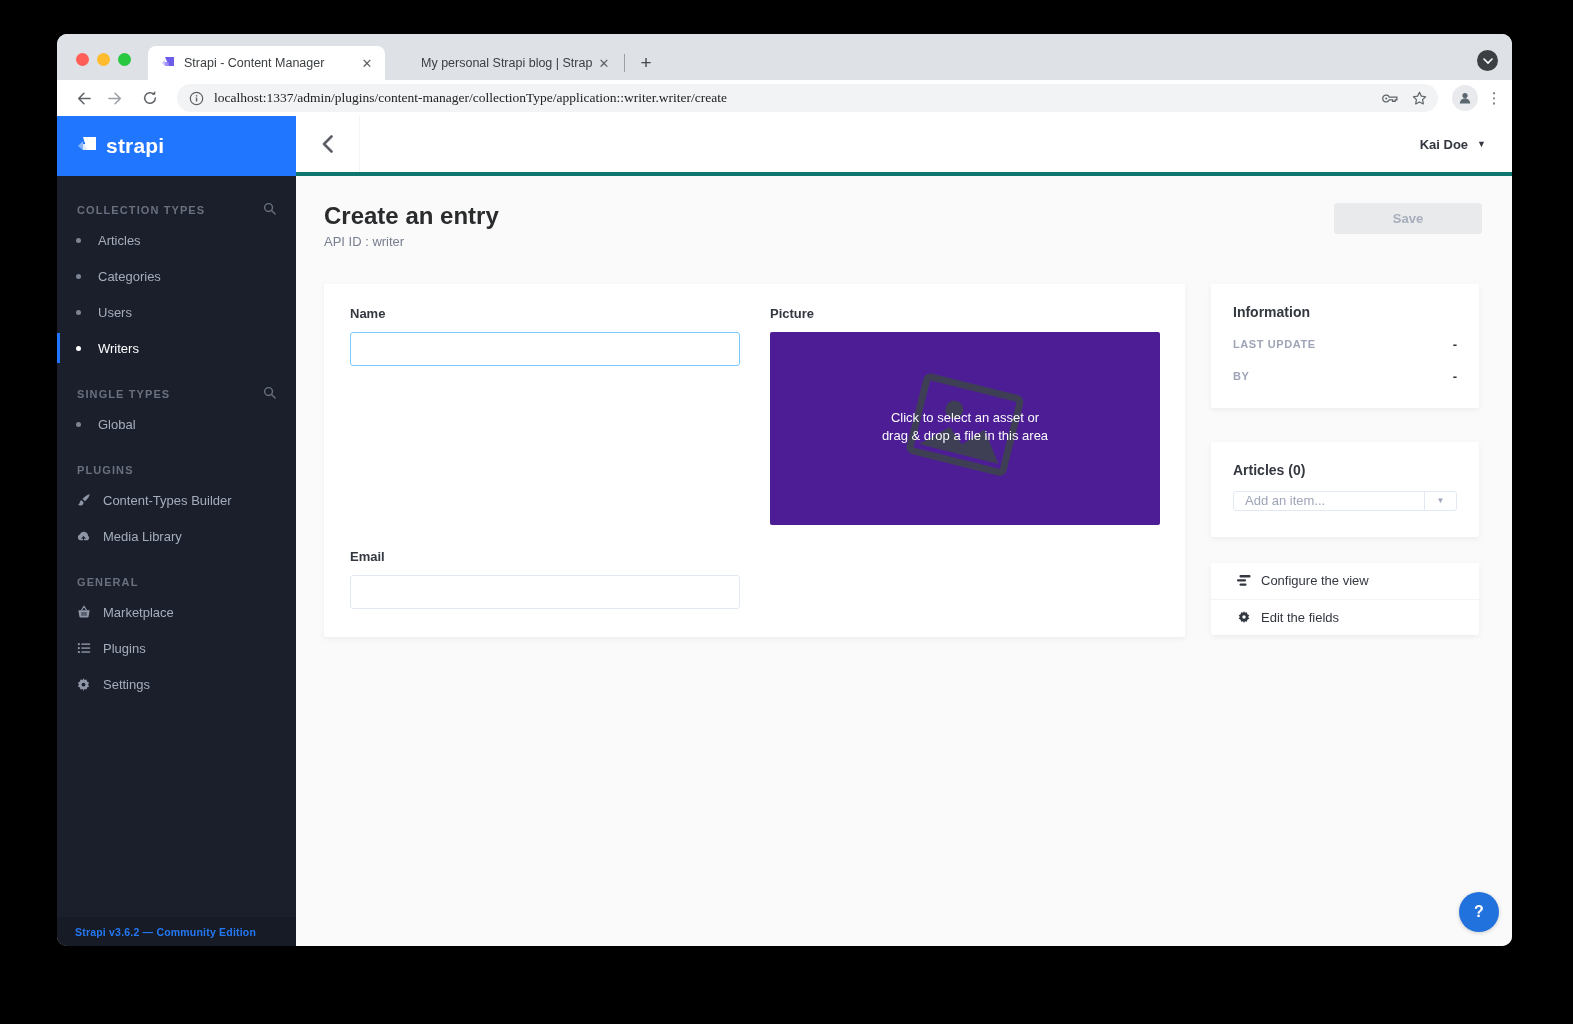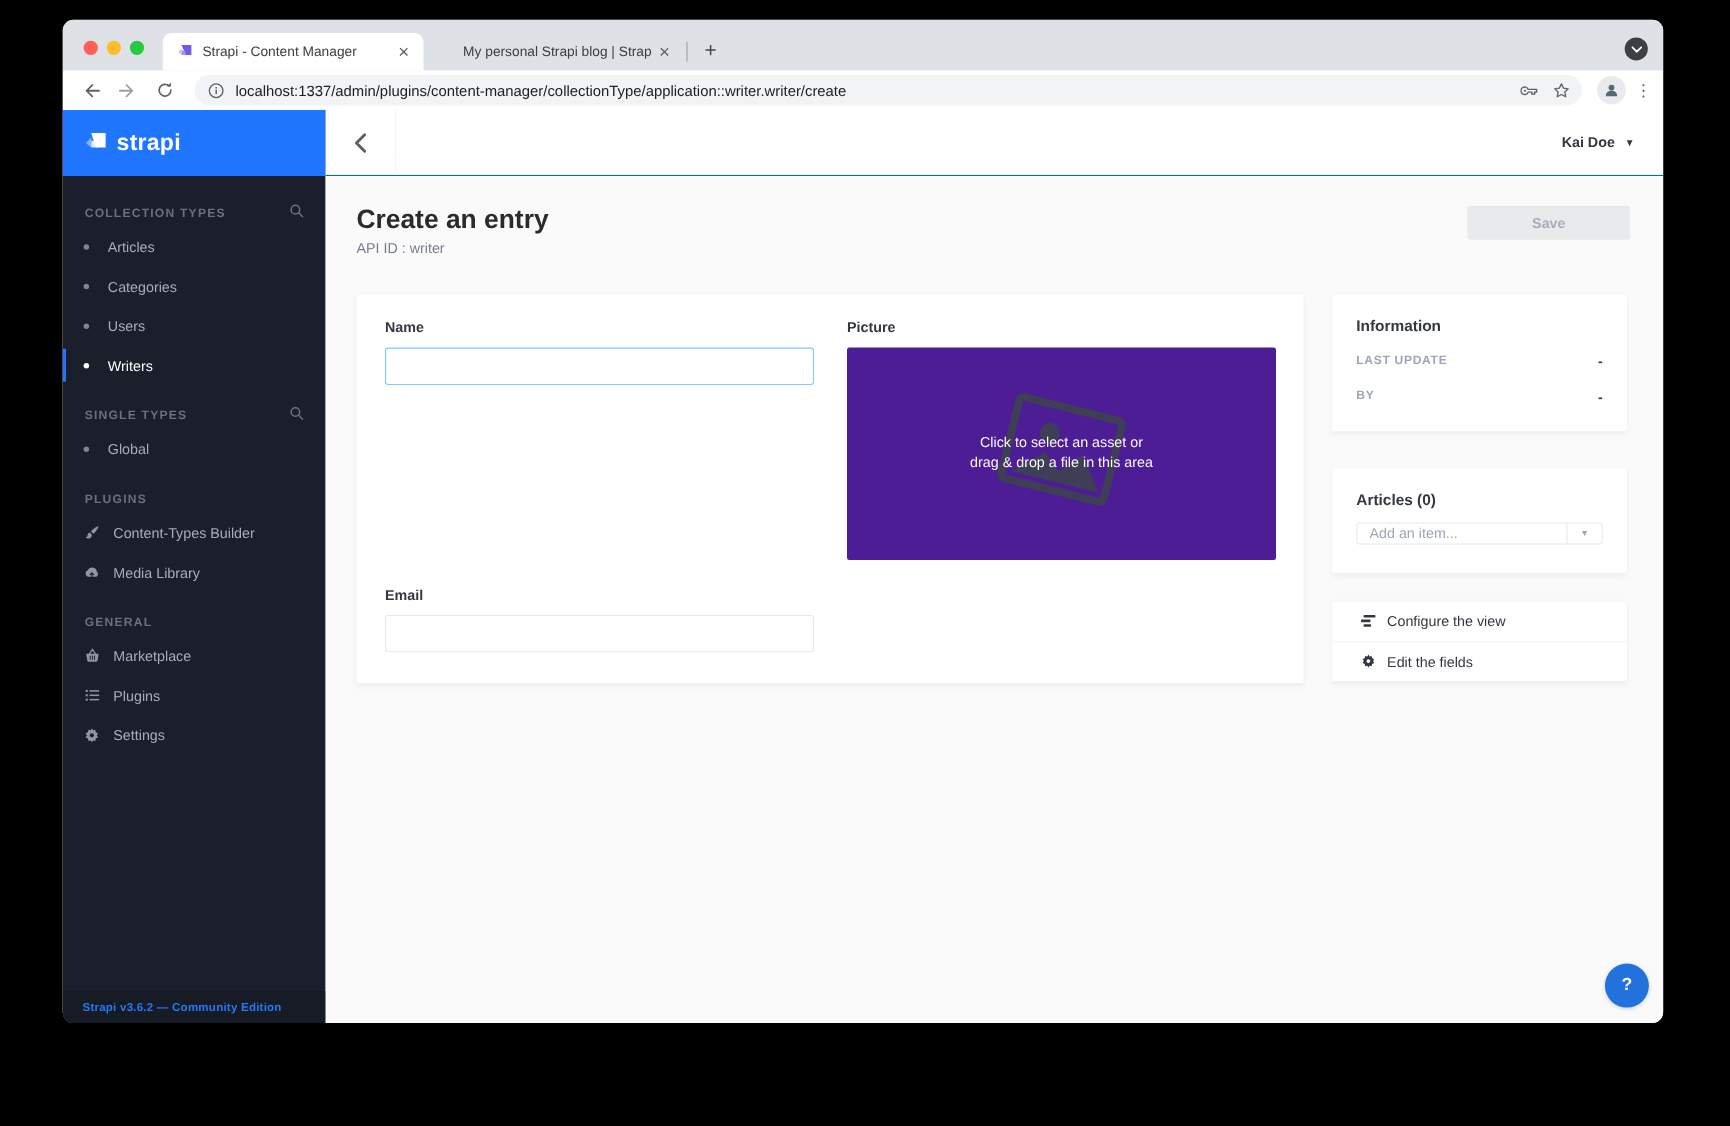--- a/index.html
+++ b/index.html
@@ -1,38 +1,38 @@
 <!DOCTYPE html>
 <html><head>
 <meta charset="utf-8">
 <style>
   * { margin:0; padding:0; box-sizing:border-box; }
   html,body { width:1573px; height:1024px; background:#000; font-family:"Liberation Sans", sans-serif; }
   .stage { position:relative; width:1573px; height:1024px; background:#000; overflow:hidden; }
-  .window { position:absolute; left:57px; top:18px; width:1455px; height:912px; border-radius:10px; overflow:hidden; background:#fff; display:flex; flex-direction:column; }
+  .window { position:absolute; left:57px; top:34px; width:1455px; height:912px; border-radius:10px; overflow:hidden; background:#fff; display:flex; flex-direction:column; }
 
   
   .tabstrip { height:46px; background:#dee1e6; display:flex; align-items:flex-end; position:relative; flex:0 0 auto; }
   .traffic { position:absolute; left:19px; top:19px; display:flex; gap:8px; }
   .traffic span { width:13px; height:13px; border-radius:50%; display:block; }
   .tl-red { background:#ff5f57; } .tl-yellow { background:#febc2e; } .tl-green { background:#28c840; }
   .tabs { margin-left:91px; display:flex; align-items:flex-end; height:100%; }
   .tab { width:237px; height:34px; display:flex; align-items:center; padding:0 10px 0 12px; font-size:12.5px; color:#3c4043; cursor:default; }
   .tab.active { background:#fff; border-radius:8px 8px 0 0; }
   .tab .tab-title { flex:1; overflow:hidden; white-space:nowrap; text-overflow:clip; margin-left:8px; }
   .tab .close-x { width:16px; height:16px; display:flex; align-items:center; justify-content:center; color:#5f6368; font-size:13px; border-radius:50%; }
   .favicon { width:16px; height:16px; flex:0 0 auto; }
   .fav-circle { width:14px; height:14px; border-radius:50%; background:#8c72fa; margin:1px; }
   .tab-sep { width:1px; height:18px; background:#9aa0a6; margin:0 0 8px 2px; }
   .newtab { width:26px; height:26px; margin:0 0 4px 8px; display:flex; align-items:center; justify-content:center; color:#45474a; font-size:19px; border-radius:50%; }
   .tabsearch { position:absolute; right:14px; top:16px; width:21px; height:21px; border-radius:50%; background:#3c4043; display:flex; align-items:center; justify-content:center; }
   .tabsearch svg { width:10px; height:10px; }
 
   
-  .toolbar { height:36px; background:#fff; display:flex; align-items:center; padding:0 8px 0 12px; flex:0 0 auto; }
+  .toolbar { height:36px; background:#fff; display:flex; align-items:center; padding:0 8px 0 12px; flex:0 0 auto;font-family:Liberation Serif, serif; }
   .navbtn { width:26px; height:26px; display:flex; align-items:center; justify-content:center; margin-right:8px; }
   .urlbar { flex:1; height:28px; background:#f1f3f4; border-radius:14px; display:flex; align-items:center; padding:0 10px 0 12px; margin:0 6px; }
   .urlbar .url-text { flex:1; font-size:13.5px; color:#202124; white-space:nowrap; overflow:hidden; margin-left:10px; }
   .url-icons { display:flex; align-items:center; gap:12px; margin-left:8px; }
   .avatar-btn { width:26px; height:26px; border-radius:50%; background:#e8eaed; display:flex; align-items:center; justify-content:center; margin:0 6px 0 8px; }
   .menu-dots { width:20px; display:flex; align-items:center; justify-content:center; color:#5f6368; font-size:15px; letter-spacing:0; }
 
   
   .app { flex:1; display:flex; min-height:0; }
 
@@ -50,21 +50,21 @@
   .nav-item { position:relative; height:36px; display:flex; align-items:center; padding-left:19px; font-size:13px; color:#a5adbd; cursor:pointer; }
   .nav-item .dot { width:5px; height:5px; border-radius:50%; background:#7d8494; margin-right:17px; }
   .nav-item.active { color:#fff; }
   .nav-item.active .dot { background:#fff; }
   .nav-item.active::before { content:""; position:absolute; left:0; top:3px; bottom:3px; width:3px; background:#2176ff; }
   .nav-item .ni-icon { width:15px; height:15px; margin-right:12px; display:flex; align-items:center; justify-content:center; }
   .sidebar-footer { flex:0 0 auto; height:29px; background:#161b25; display:flex; align-items:center; padding-left:18px; font-size:10.5px; color:#2478f4; font-weight:bold; letter-spacing:0.2px; }
 
   
   .main { flex:1; display:flex; flex-direction:column; position:relative; min-width:0; }
-  .main-header { height:60px; background:#fff; border-bottom:1px solid #0f766e; display:flex; align-items:center; flex:0 0 auto; }
+  .main-header { height:60px; background:#fff; border-bottom:4px solid #0f766e; display:flex; align-items:center; flex:0 0 auto; }
   .back-box { width:64px; height:100%; border-right:1px solid #f3f4f6; display:flex; align-items:center; justify-content:center; cursor:pointer; }
   .user-menu { margin-left:auto; display:flex; align-items:center; padding-right:26px; cursor:pointer; }
   .user-name { font-size:13px; font-weight:bold; color:#333740; }
   .user-caret { margin-left:9px; font-size:9px; color:#333740; }
 
   .content { flex:1; background:#fafafb; padding:26px 30px 0 28px; overflow:hidden; }
   .page-head { display:flex; align-items:flex-start; justify-content:space-between; }
   .page-title { font-size:24px; font-weight:bold; color:#292b2c; line-height:1.15; }
   .page-sub { font-size:13px; color:#787e8f; margin-top:4px; }
   .save-btn { width:148px; height:31px; background:#e9eaeb; border:none; border-radius:3px; font-size:13px; font-weight:bold; color:#a7aebb; font-family:inherit; margin-top:1px; }

